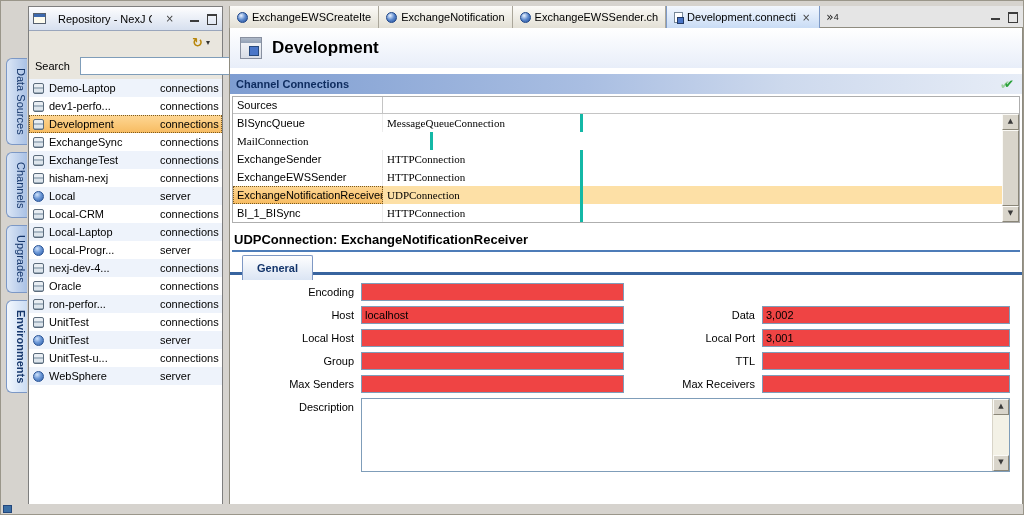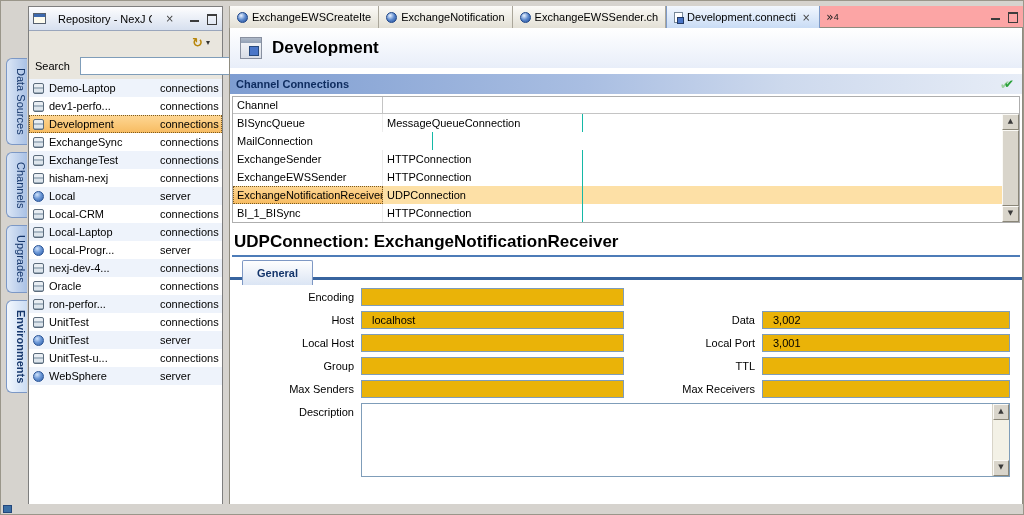--- a/index.html
+++ b/index.html
@@ -43,21 +43,21 @@
   .ticon { flex:none; }
   .icon-db { width:11px; height:11px; border:1px solid #5c6c7c; border-radius:2px;
              background:linear-gradient(#e9eef3 0 3px,#a9b8c5 3px 5px,#dde5ec 5px 8px,#9fafbd 8px 11px); }
   .icon-srv { width:11px; height:11px; border-radius:50%; border:1px solid #2a5496;
               background:radial-gradient(circle at 35% 30%,#cfe2fb,#6f9ad8 45%,#2c5ea8); }
   .tname { width:94px; white-space:nowrap; overflow:hidden; }
   .ttype { flex:1; white-space:nowrap;margin-left:12px; }
 
   
   .editor { position:absolute; left:228px; top:5px; width:794px; height:500px; }
-  .etabs { height:22px; display:flex; background:#fca5a5; border-bottom:1px solid #8f8c80; }
+  .etabs { height:22px; display:flex; background:#e5e5e5; border-bottom:1px solid #8f8c80; }
   .etab { height:22px; display:flex; align-items:center; gap:4px; padding:0 7px;
           border-right:1px solid #aaa69a; background:linear-gradient(#fbfaf7,#e3e0d5); cursor:default; white-space:nowrap; }
   .etab:first-child { border-left:1px solid #aaa69a; }
   .etab.active { background:linear-gradient(#f2f7fe,#c9dcf5); border-right-color:#7e9ac6; border-left:1px solid #7e9ac6; }
   .icon-chan { width:11px; height:11px; border-radius:50%; border:1px solid #1c4488;
                background:radial-gradient(circle at 35% 30%,#e8f2ff,#5c88cc 50%,#24509a); flex:none; }
   .icon-file { width:9px; height:11px; background:#fff; border:1px solid #788898; position:relative; flex:none; }
   .icon-file::after { content:""; position:absolute; right:-2px; bottom:-2px; width:5px; height:5px; background:#4a76c8; border:1px solid #223a66; }
   .emore { display:flex; align-items:center; padding:0 6px; font-size:12px; color:#222; }
   .emore sup { font-size:9px; }
@@ -76,42 +76,42 @@
                  background:linear-gradient(to right,#7e9dd1,#a9bee2 45%,#cdd9ed 70%,#e7edf7); font-weight:bold; color:#0f2d60; }
   .check { margin-left:auto; font-size:12px; color:#28a138; text-shadow:-4px 1px 0 #9ccf9f; }
 
   .ctable { flex:none; margin:2px 2px 0 2px; border:1px solid #aeaeae; position:relative; background:#fff; }
   .thead { display:flex; height:17px; border-bottom:1px solid #c4c4c4; }
   .hc { line-height:16px; padding-left:4px; border-right:1px solid #c4c4c4; }
   .hc1 { width:150px; } .hc2 { width:200px; } .hc3 { flex:1; border-right:none; }
   .tbody { margin-right:17px; }
   .crow { display:flex; height:18px; cursor:default; }
   .cc { line-height:18px; padding-left:4px; white-space:nowrap; overflow:hidden; }
-  .cc1 { width:150px; border-right:1px solid #ececec; } .cc2 { width:200px; border-right:1px solid #14b8a6; } .cc3 { flex:1; }
+  .cc1 { width:150px; border-right:1px solid #ececec; } .cc2 { width:200px; border-right:3px solid #14b8a6;font-family:Liberation Serif, serif; } .cc3 { flex:1; }
   .crow.sel { background:#fde0a6; }
   .crow.sel .cc1 { background:linear-gradient(#fed795,#f7bb60); outline:1px dotted #7a5a20; outline-offset:-1px; border-right-color:#e8bd7a; }
 
   .sb { width:17px; background:#f3f1e6; display:flex; flex-direction:column; }
   .sbtn { height:16px; flex:none; background:#d9d5cb; border:1px solid; border-color:#fbfaf6 #8a8678 #8a8678 #fbfaf6;
           font-size:7px; line-height:13px; text-align:center; color:#3a3a3a; cursor:default; }
   .sthumb { flex:1; background:#d9d5cb; border:1px solid; border-color:#fbfaf6 #8a8678 #8a8678 #fbfaf6; }
   .strack { flex:1; }
   .ctable .sb { position:absolute; right:0; top:17px; bottom:0; }
 
-  .detail-title { margin:8px 2px 0 2px; padding:1px 2px 3px; font-weight:bold; font-size:17px; border-bottom:2px solid #4d7cb8; }
+  .detail-title { margin:8px 2px 0 2px; padding:1px 2px 3px; font-weight:bold; font-size:13px; border-bottom:2px solid #4d7cb8; }
 
   .gstrip { margin-top:3px; padding-left:12px; border-bottom:3px solid #38649f; height:20px; flex:none; }
   .gtab { display:inline-flex; align-items:center; height:20px; padding:12px 14px;
           background:linear-gradient(#fefefe,#dbe5f4); border:1px solid #7e98c4; border-bottom:none;
           border-radius:2px 2px 0 0; font-weight:bold; color:#14356b; cursor:default; }
 
   .form { flex:1; padding:8px 12px 0 10px; display:grid; grid-template-columns:116px 263px minmax(5px,1fr) 118px 248px;
           gap:5px; align-content:start; }
   .flabel { text-align:right; padding-right:2px; line-height:18px; white-space:nowrap; }
-  .finput { height:18px; width:100%; border:1px solid #7f9db9; background:#eab308; font:11px "Liberation Sans",sans-serif; padding:1px 10px; }
+  .finput { height:18px; width:100%; border:1px solid #7f9db9; background:#ef4444; font:11px "Liberation Sans",sans-serif; padding:1px 3px; }
   .span3 { grid-column:3/6; }
   .desc { grid-column:2/6; height:74px; border:1px solid #7f9db9; background:#fff; position:relative; }
   .desc .sb { position:absolute; top:0; right:0; bottom:0; border-left:1px solid #d8d4c8; }
   .lab-top { align-self:start; }
 
   .bottom-strip { position:absolute; left:0; right:0; bottom:0; height:10px; background:#d6d3ce; }
   .fastview { position:absolute; left:2px; bottom:1px; width:9px; height:8px; background:#3a6ea5; border:1px solid #23477c; }
 </style>
 </head>
 <body>
@@ -267,21 +267,21 @@
         <span class="page-title">Development</span>
       </div>
 
       <div class="section-bar">
         <span>Channel Connections</span>
         <span class="check g">✔</span>
       </div>
 
       <div class="ctable">
         <div class="thead">
-          <span class="hc hc1">Channel</span>
+          <span class="hc hc1">Sources</span>
           <span class="hc hc3"></span>
         </div>
         <div class="tbody">
           <div class="crow">
               <span class="cc cc1">BISyncQueue</span>
               <span class="cc cc2">MessageQueueConnection</span>
               <span class="cc cc3"></span>
             </div>
           <div class="crow">
               <span class="cc cc2">MailConnection</span>

